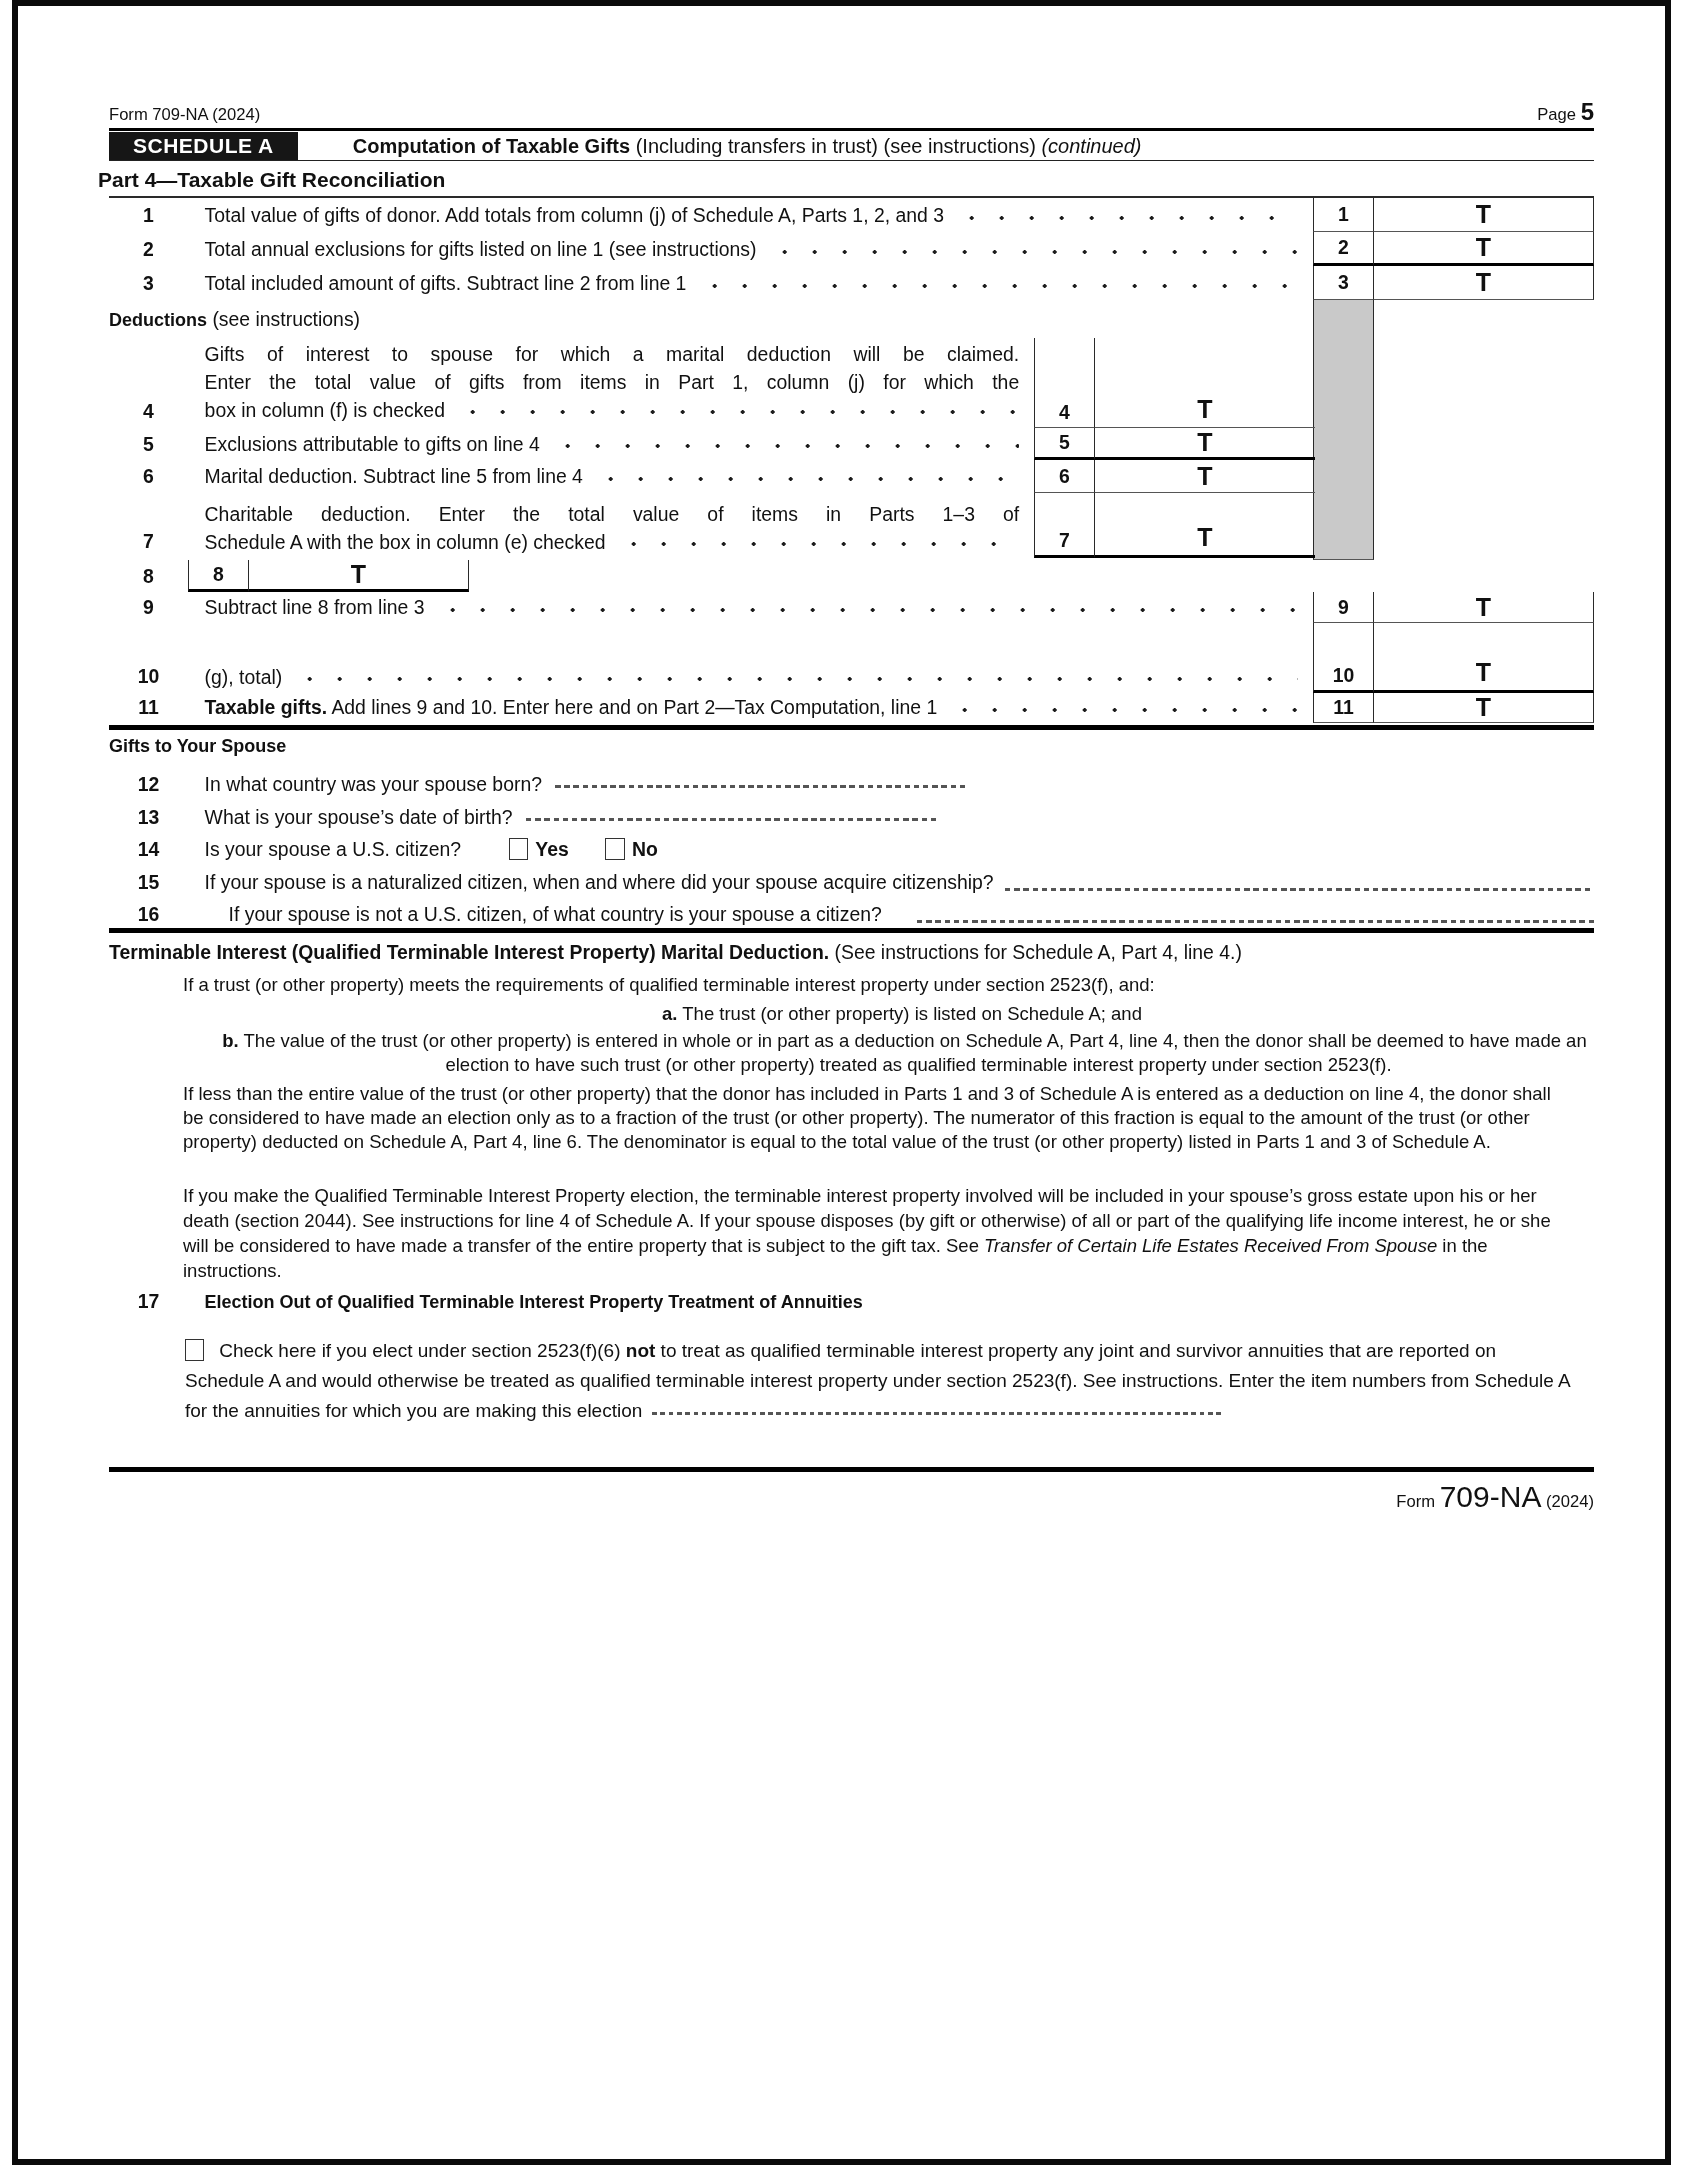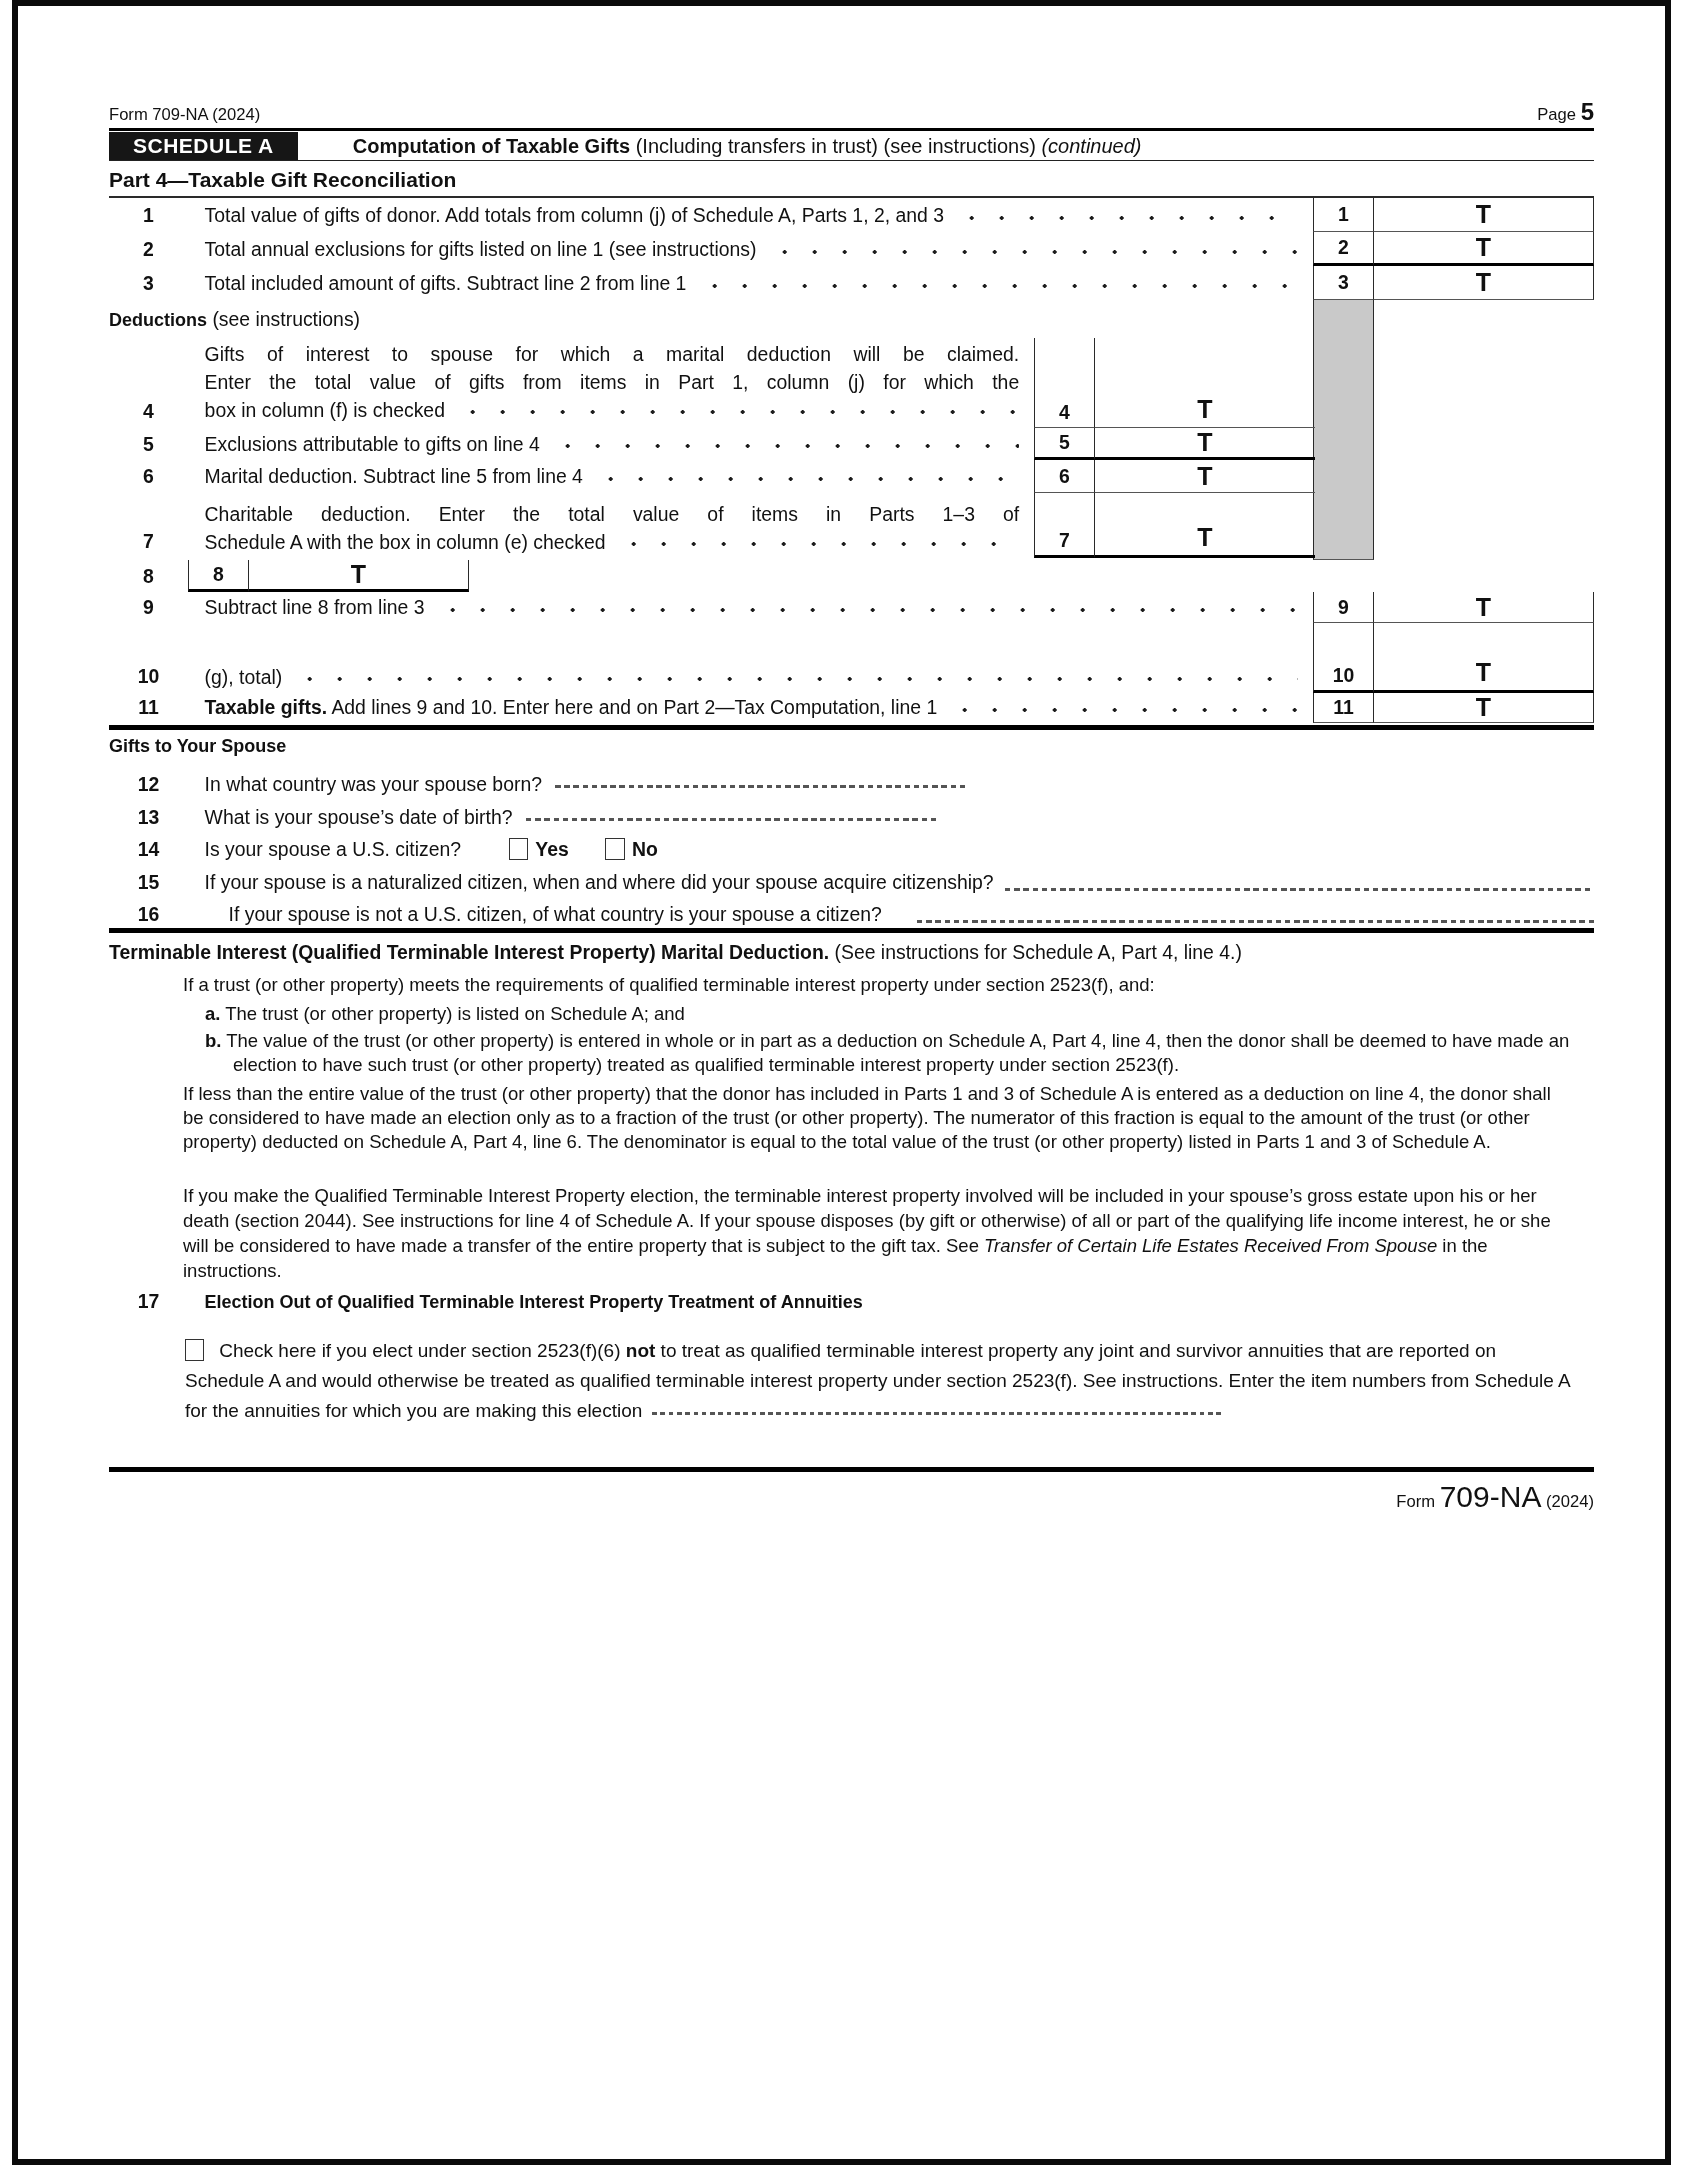--- a/index.html
+++ b/index.html
@@ -20,21 +20,21 @@
   .rule.mid{height:2.8px;}
   .rule.thick{height:4.6px;}
   
   .schedbar{left:109px;top:132px;width:1485px;height:29px;display:flex;align-items:stretch;
             border-bottom:1.8px solid #222;box-sizing:border-box;}
   .sched-label{background:#161616;color:#fff;font-weight:700;font-size:21px;
                display:flex;align-items:center;padding:0 24px;letter-spacing:0.5px;}
   .sched-title{display:flex;align-items:center;padding-left:55px;font-size:20px;}
   .sched-title .b{font-weight:700;}
   .sched-title .i{font-style:italic;}
-  .part-heading{left:109px;top:168px;font-size:21px;font-weight:700;}
+  .part-heading{left:98px;top:168px;font-size:21px;font-weight:700;}
   
   .tbl{position:absolute;left:109px;}
   .row{display:flex;align-items:center;box-sizing:border-box;}
   .c-num{width:79px;text-align:center;font-weight:700;font-size:19.4px;flex:none;}
   .c-desc{flex:1;display:flex;align-items:center;min-width:0;padding:0 14.8px 0 16.6px;
           font-size:19.4px;box-sizing:border-box;align-self:stretch;}
   .c-desc .lbl{white-space:nowrap;}
   .dots{flex:1;align-self:stretch;margin-left:9.2px;
         background-image:radial-gradient(circle,#1c1c1c 1.7px,transparent 1.8px);
         background-size:30px 5.5px;background-repeat:repeat-x;background-position:3.7px 58%;}
@@ -64,21 +64,21 @@
         align-self:flex-end;margin-bottom:2.8px;}
   .dash.fill{flex:1;margin-left:11px;}
   .dash.fix{display:inline-block;width:411px;margin-left:13px;}
   .cbx{display:inline-block;width:19.4px;height:22px;border:1.8px solid #333;box-sizing:border-box;
        vertical-align:-3.7px;background:#fff;}
   .ynlab{font-weight:700;margin-left:7.4px;}
   
   .para{position:absolute;font-size:18.5px;line-height:25px;}
   .para .i{font-style:italic;}
   .para .b{font-weight:700;}
-  .hang{padding-left:28px;text-indent:-28px;}
+  .hang{padding-left:28px;text-indent:-28px;text-align:center;}
   .p17dash{display:inline-block;width:572px;height:2.8px;margin-left:9.2px;
            background:repeating-linear-gradient(90deg,#555 0 4.6px,transparent 4.6px 8.3px);
            vertical-align:1.8px;}
   .term-h .b{font-weight:700;}
   
   .footer{position:absolute;left:1292px;top:1480px;width:302px;text-align:right;font-size:16.6px;}
   .footer .num{font-size:30px;font-weight:400;}
 </style>
 </head>
 <body>

